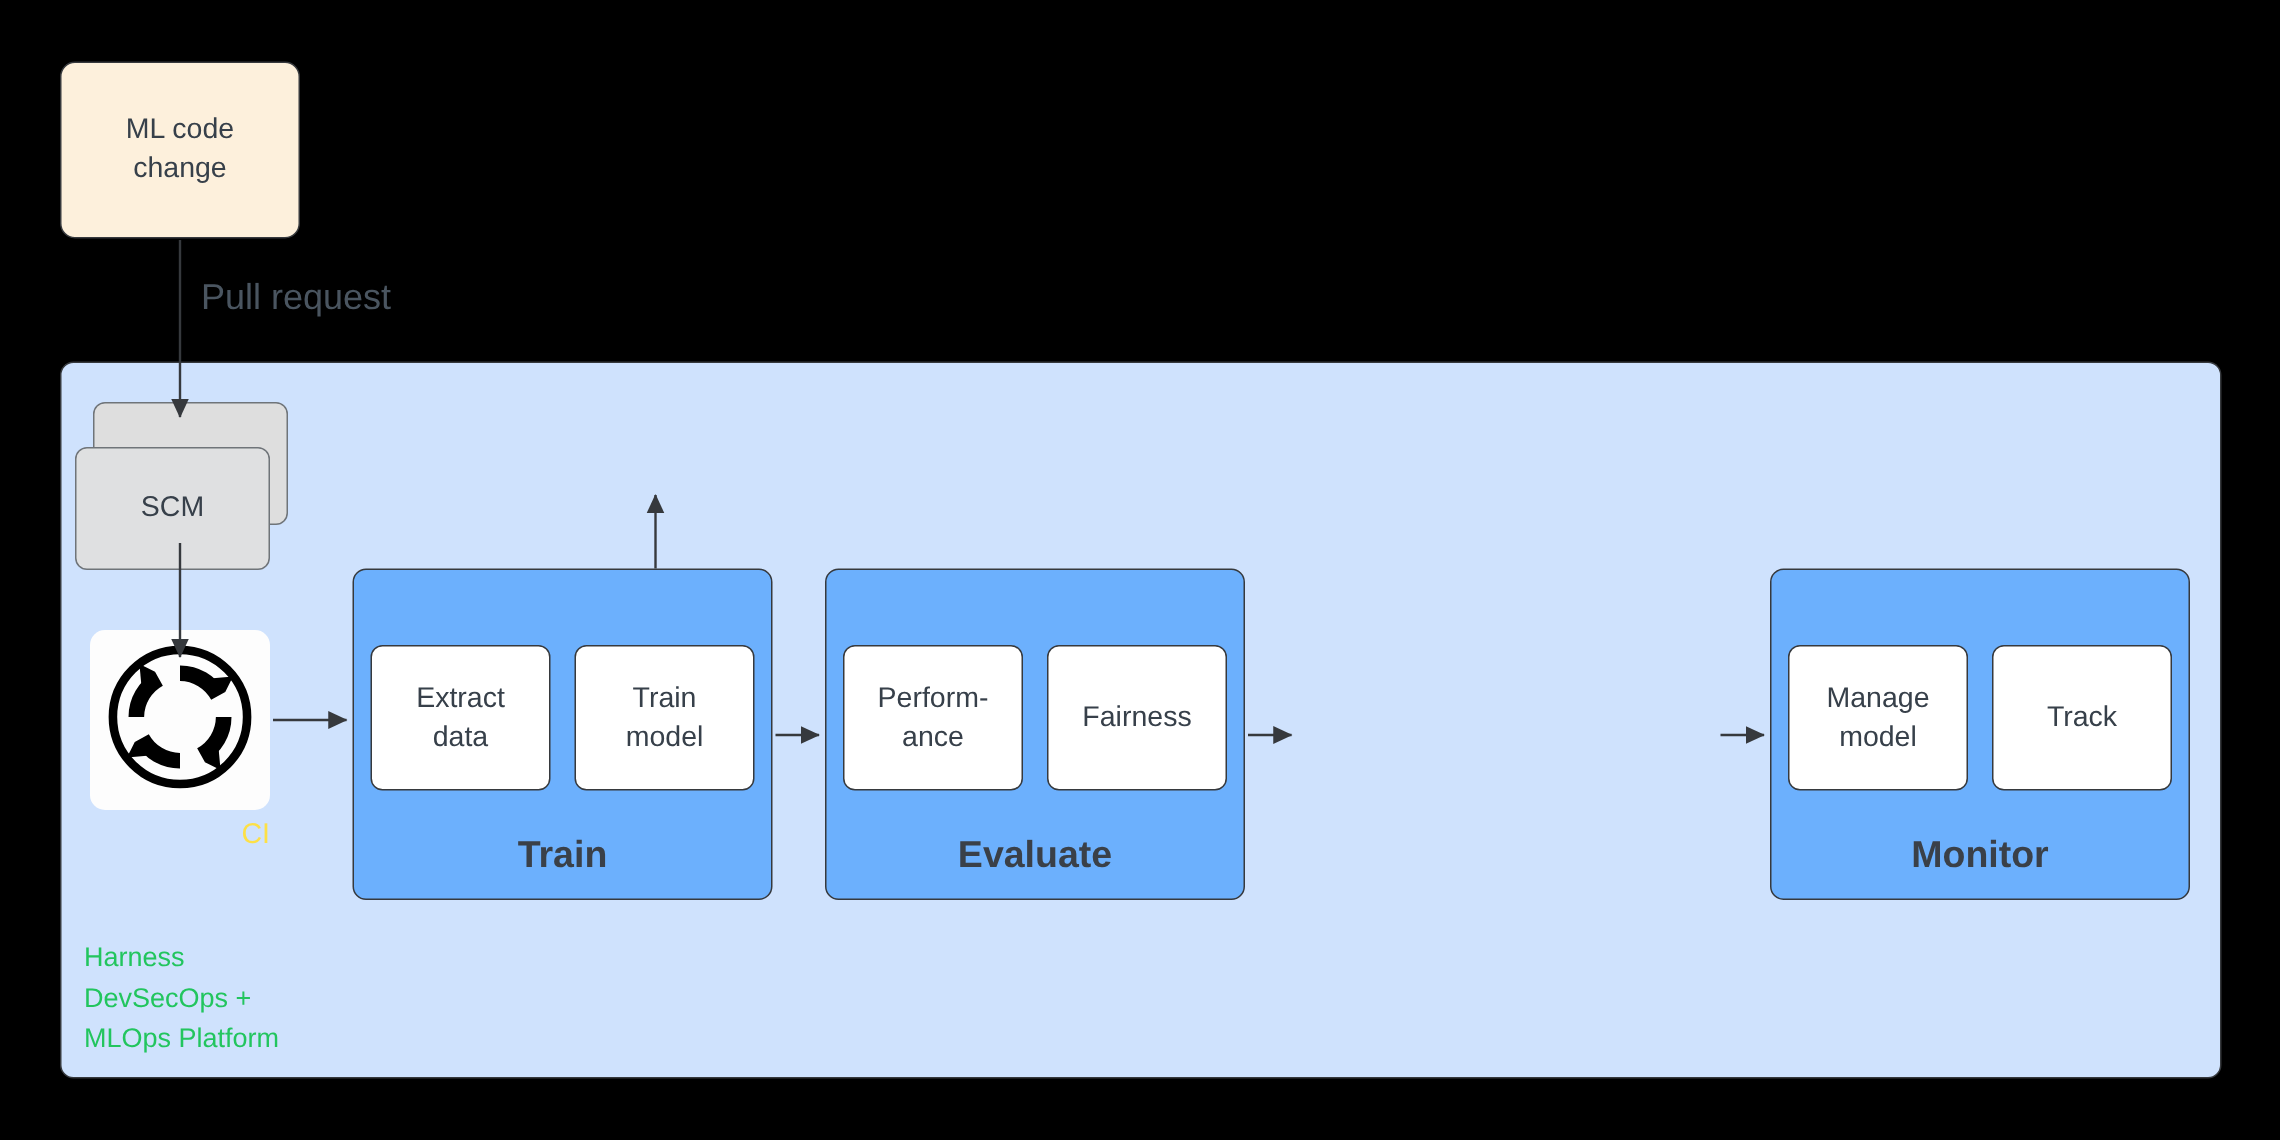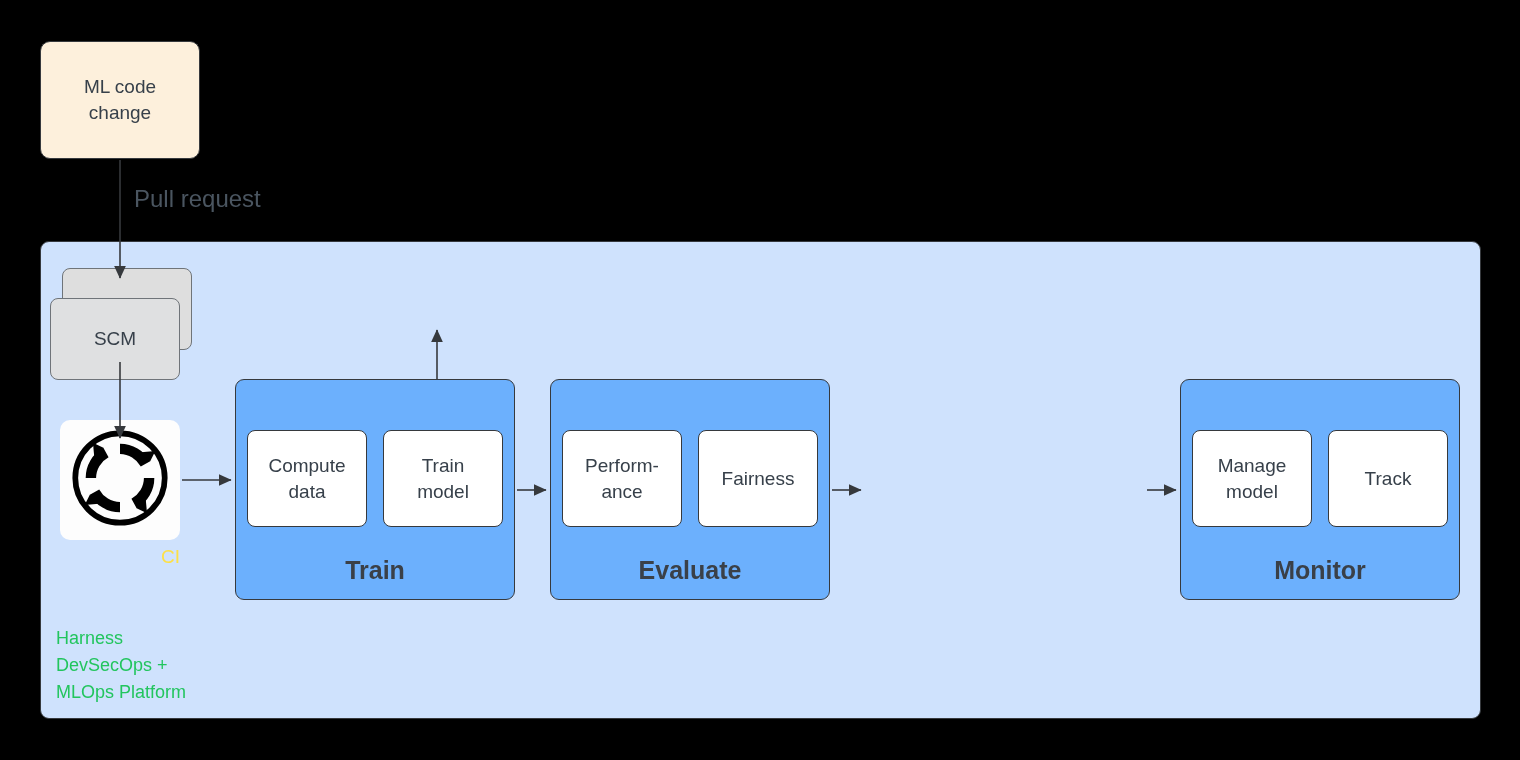--- a/index.html
+++ b/index.html
@@ -230,21 +230,21 @@
         </g>
       </svg>
     </span>
   </div>
   <div class="abs ci-label">CI</div>
 
 
   <div class="abs stage stage-train">
     <div class="stage-inner-row">
       <div class="sub-box">
-        <span style="white-space:pre-line">Compute
+        <span style="white-space:pre-line">Extract
 data</span>
       </div>
       <div class="sub-box">
         <span style="white-space:pre-line">Train
 model</span>
       </div>
     </div>
     <div class="stage-title">Train</div>
   </div>
 

